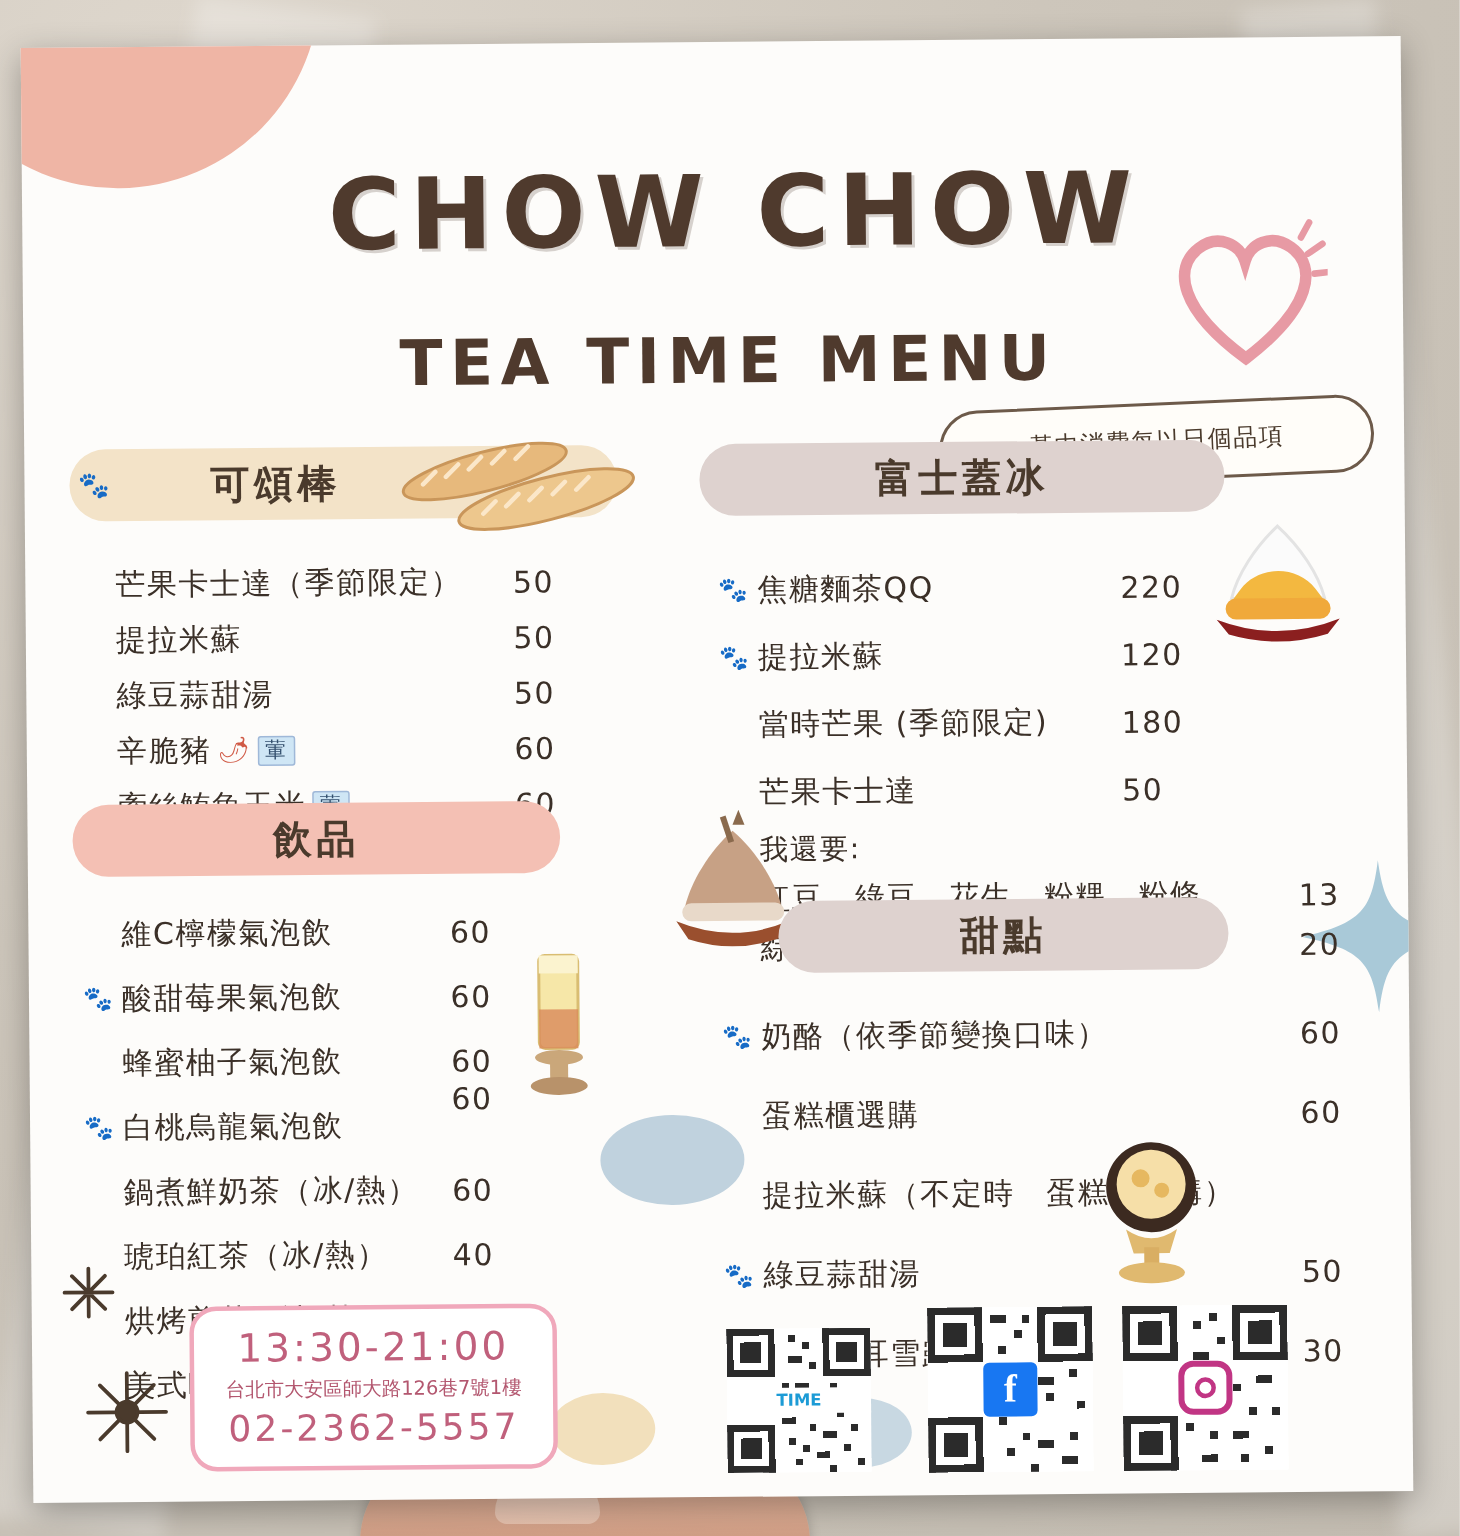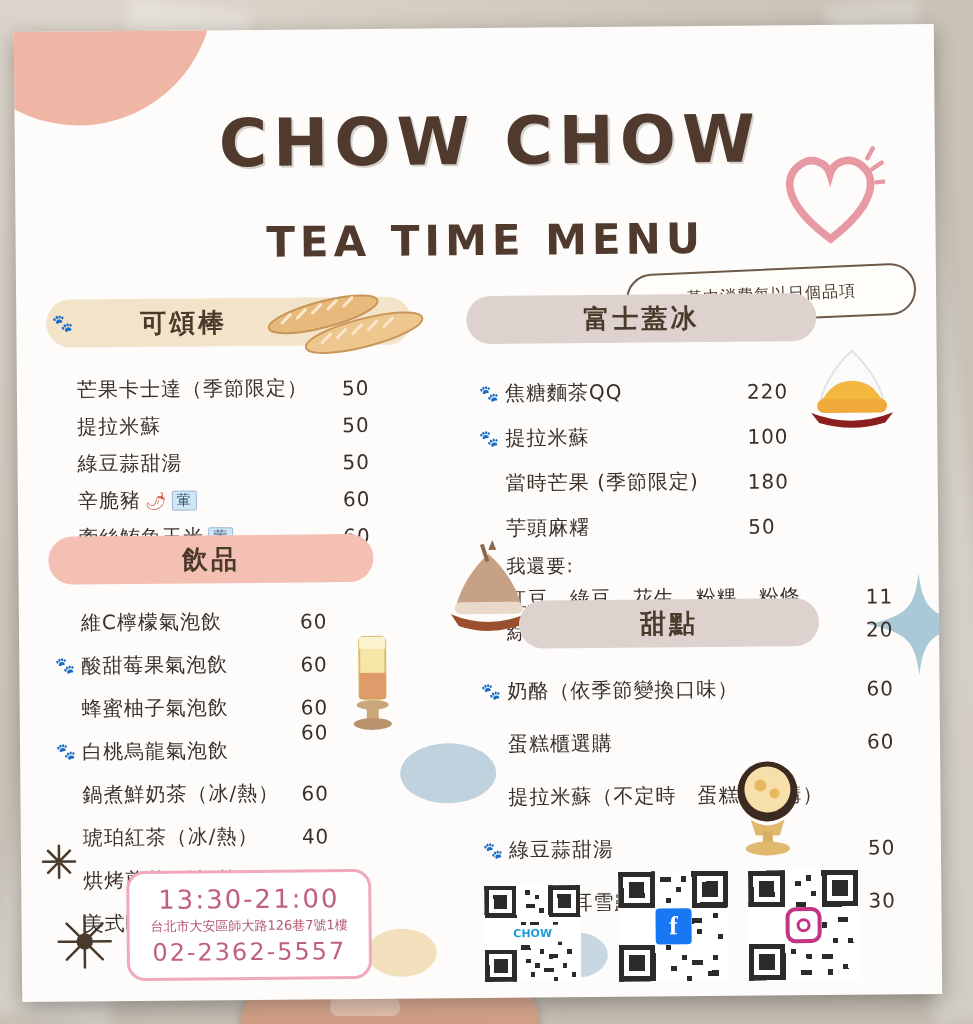--- a/index.html
+++ b/index.html
@@ -310,37 +310,37 @@
 
   <div class="menu-list" style="left:462px; top:352px; width:430px;">
     <div class="row" style="margin-bottom:18px;">
       <span class="paw">🐾</span>
       <span class="name">焦糖麵茶QQ</span>
       <span class="price" style="left:268px;">220</span>
     </div>
     <div class="row" style="margin-bottom:18px;">
       <span class="paw">🐾</span>
       <span class="name">提拉米蘇</span>
-      <span class="price" style="left:268px;">100</span>
+      <span class="price" style="left:268px;">120</span>
     </div>
     <div class="row" style="margin-bottom:18px;">
       <span class="paw"></span>
       <span class="name">當時芒果 (季節限定)</span>
       <span class="price" style="left:268px;">180</span>
     </div>
     <div class="row" style="margin-bottom:12px;">
       <span class="paw"></span>
-      <span class="name">芋頭麻糬</span>
+      <span class="name">芒果卡士達</span>
       <span class="price" style="left:268px;">50</span>
     </div>
     <div class="note" style="margin-left:26px;">我還要:</div>
     <div class="row" style="margin-bottom:6px;">
       <span class="paw"></span>
       <span class="name">紅豆、綠豆、花生、粉粿、粉條</span>
-      <span class="price" style="left:385px;">11</span>
+      <span class="price" style="left:385px;">13</span>
     </div>
     <div class="row">
       <span class="paw"></span>
       <span class="name">綜合芋圓、湯圓</span>
       <span class="price" style="left:385px;">20</span>
     </div>
   </div>
 
   <svg class="art" style="left:420px; top:510px; width:100px; height:100px;" viewBox="0 0 100 100">
     <path d="M50 16 C66 30 78 50 82 66 L18 66 C22 50 34 30 50 16 Z" fill="#c7a185"></path>
@@ -430,21 +430,21 @@
         <rect x="18" y="14" width="1" height="1"></rect>
           <rect x="9" y="16" width="1" height="1"></rect>
         <rect x="11" y="17" width="1" height="1"></rect>
           <rect x="13" y="18" width="2" height="1"></rect>
         <rect x="17" y="17" width="1" height="1"></rect>
           <rect x="19" y="19" width="1" height="1"></rect>
         <rect x="10" y="19" width="1" height="1"></rect>
           <rect x="15" y="20" width="1" height="1"></rect>
       </g>
     </svg>
-    <div class="cap">CHOW</div>
+    <div class="cap">TIME</div>
   </div>
 
   <div class="qr" style="left:597px; top:845px; width:110px; height:110px;">
     <svg viewBox="0 0 21 21" width="110" height="110" shape-rendering="crispEdges">
       <rect width="21" height="21" fill="#fff"></rect>
       <g fill="#2b2b2b">
         <rect x="0" y="0" width="7" height="1"></rect>
           <rect x="0" y="6" width="7" height="1"></rect>
         <rect x="0" y="0" width="1" height="7"></rect>
           <rect x="6" y="0" width="1" height="7"></rect>

